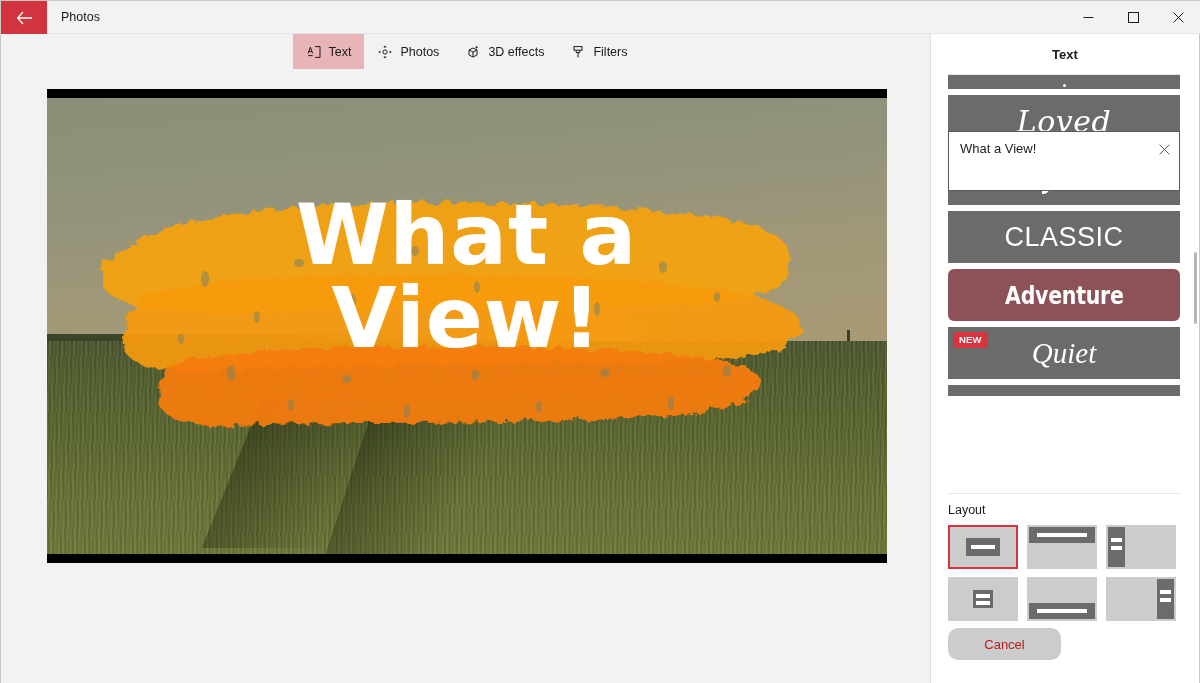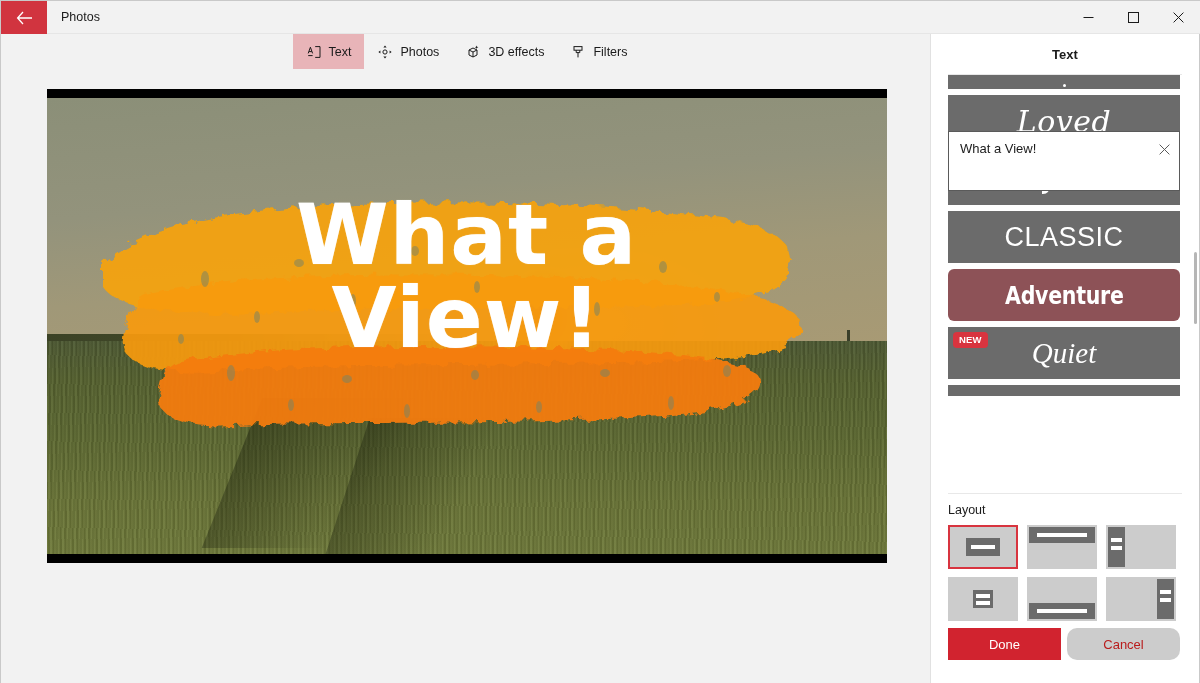--- a/index.html
+++ b/index.html
@@ -444,17 +444,16 @@
 
         <div class="lay">
           <span class="blk" style="right:0;top:0;width:17px;height:40px;"></span>
           <span class="bar" style="right:3px;top:11px;width:11px;height:4px;"></span>
           <span class="bar" style="right:3px;top:19px;width:11px;height:4px;"></span>
         </div>
       </div>
     </div>
 
     <div class="panel-actions">
-      <button class="btn btn-done">Done</button>
       <button class="btn btn-cancel">Cancel</button>
     </div>
   </div>
 </div>
 
 </body></html>

